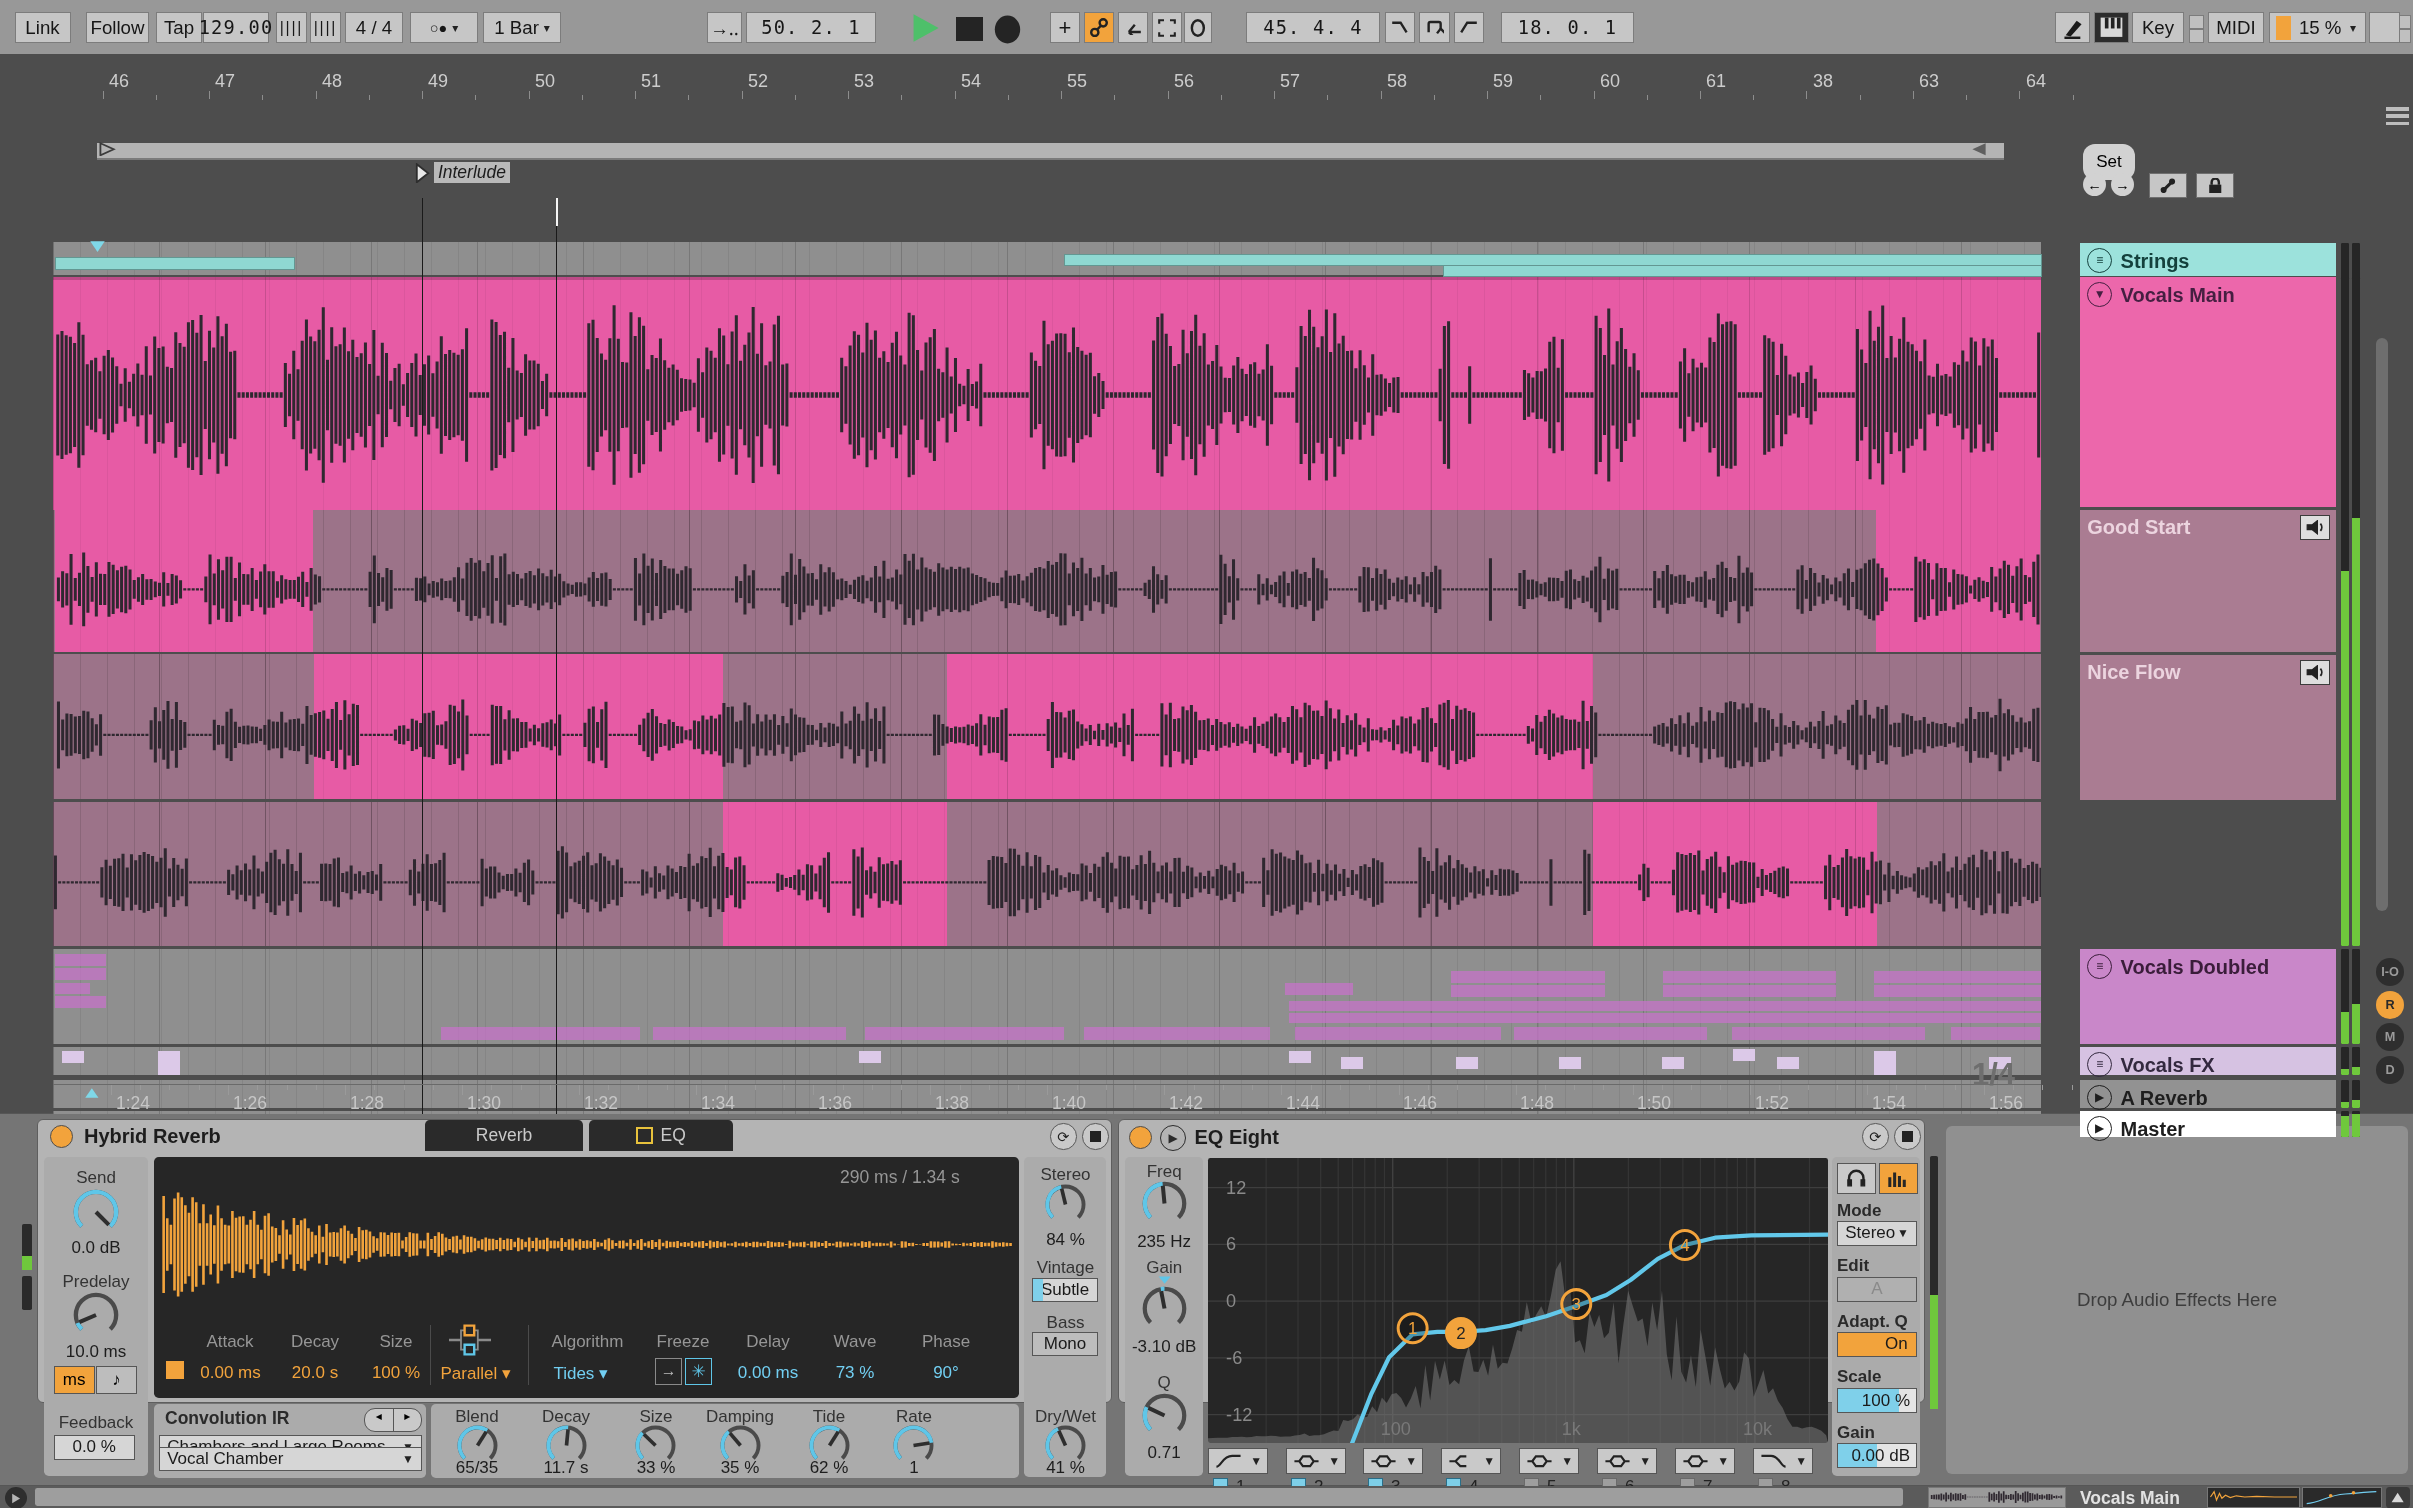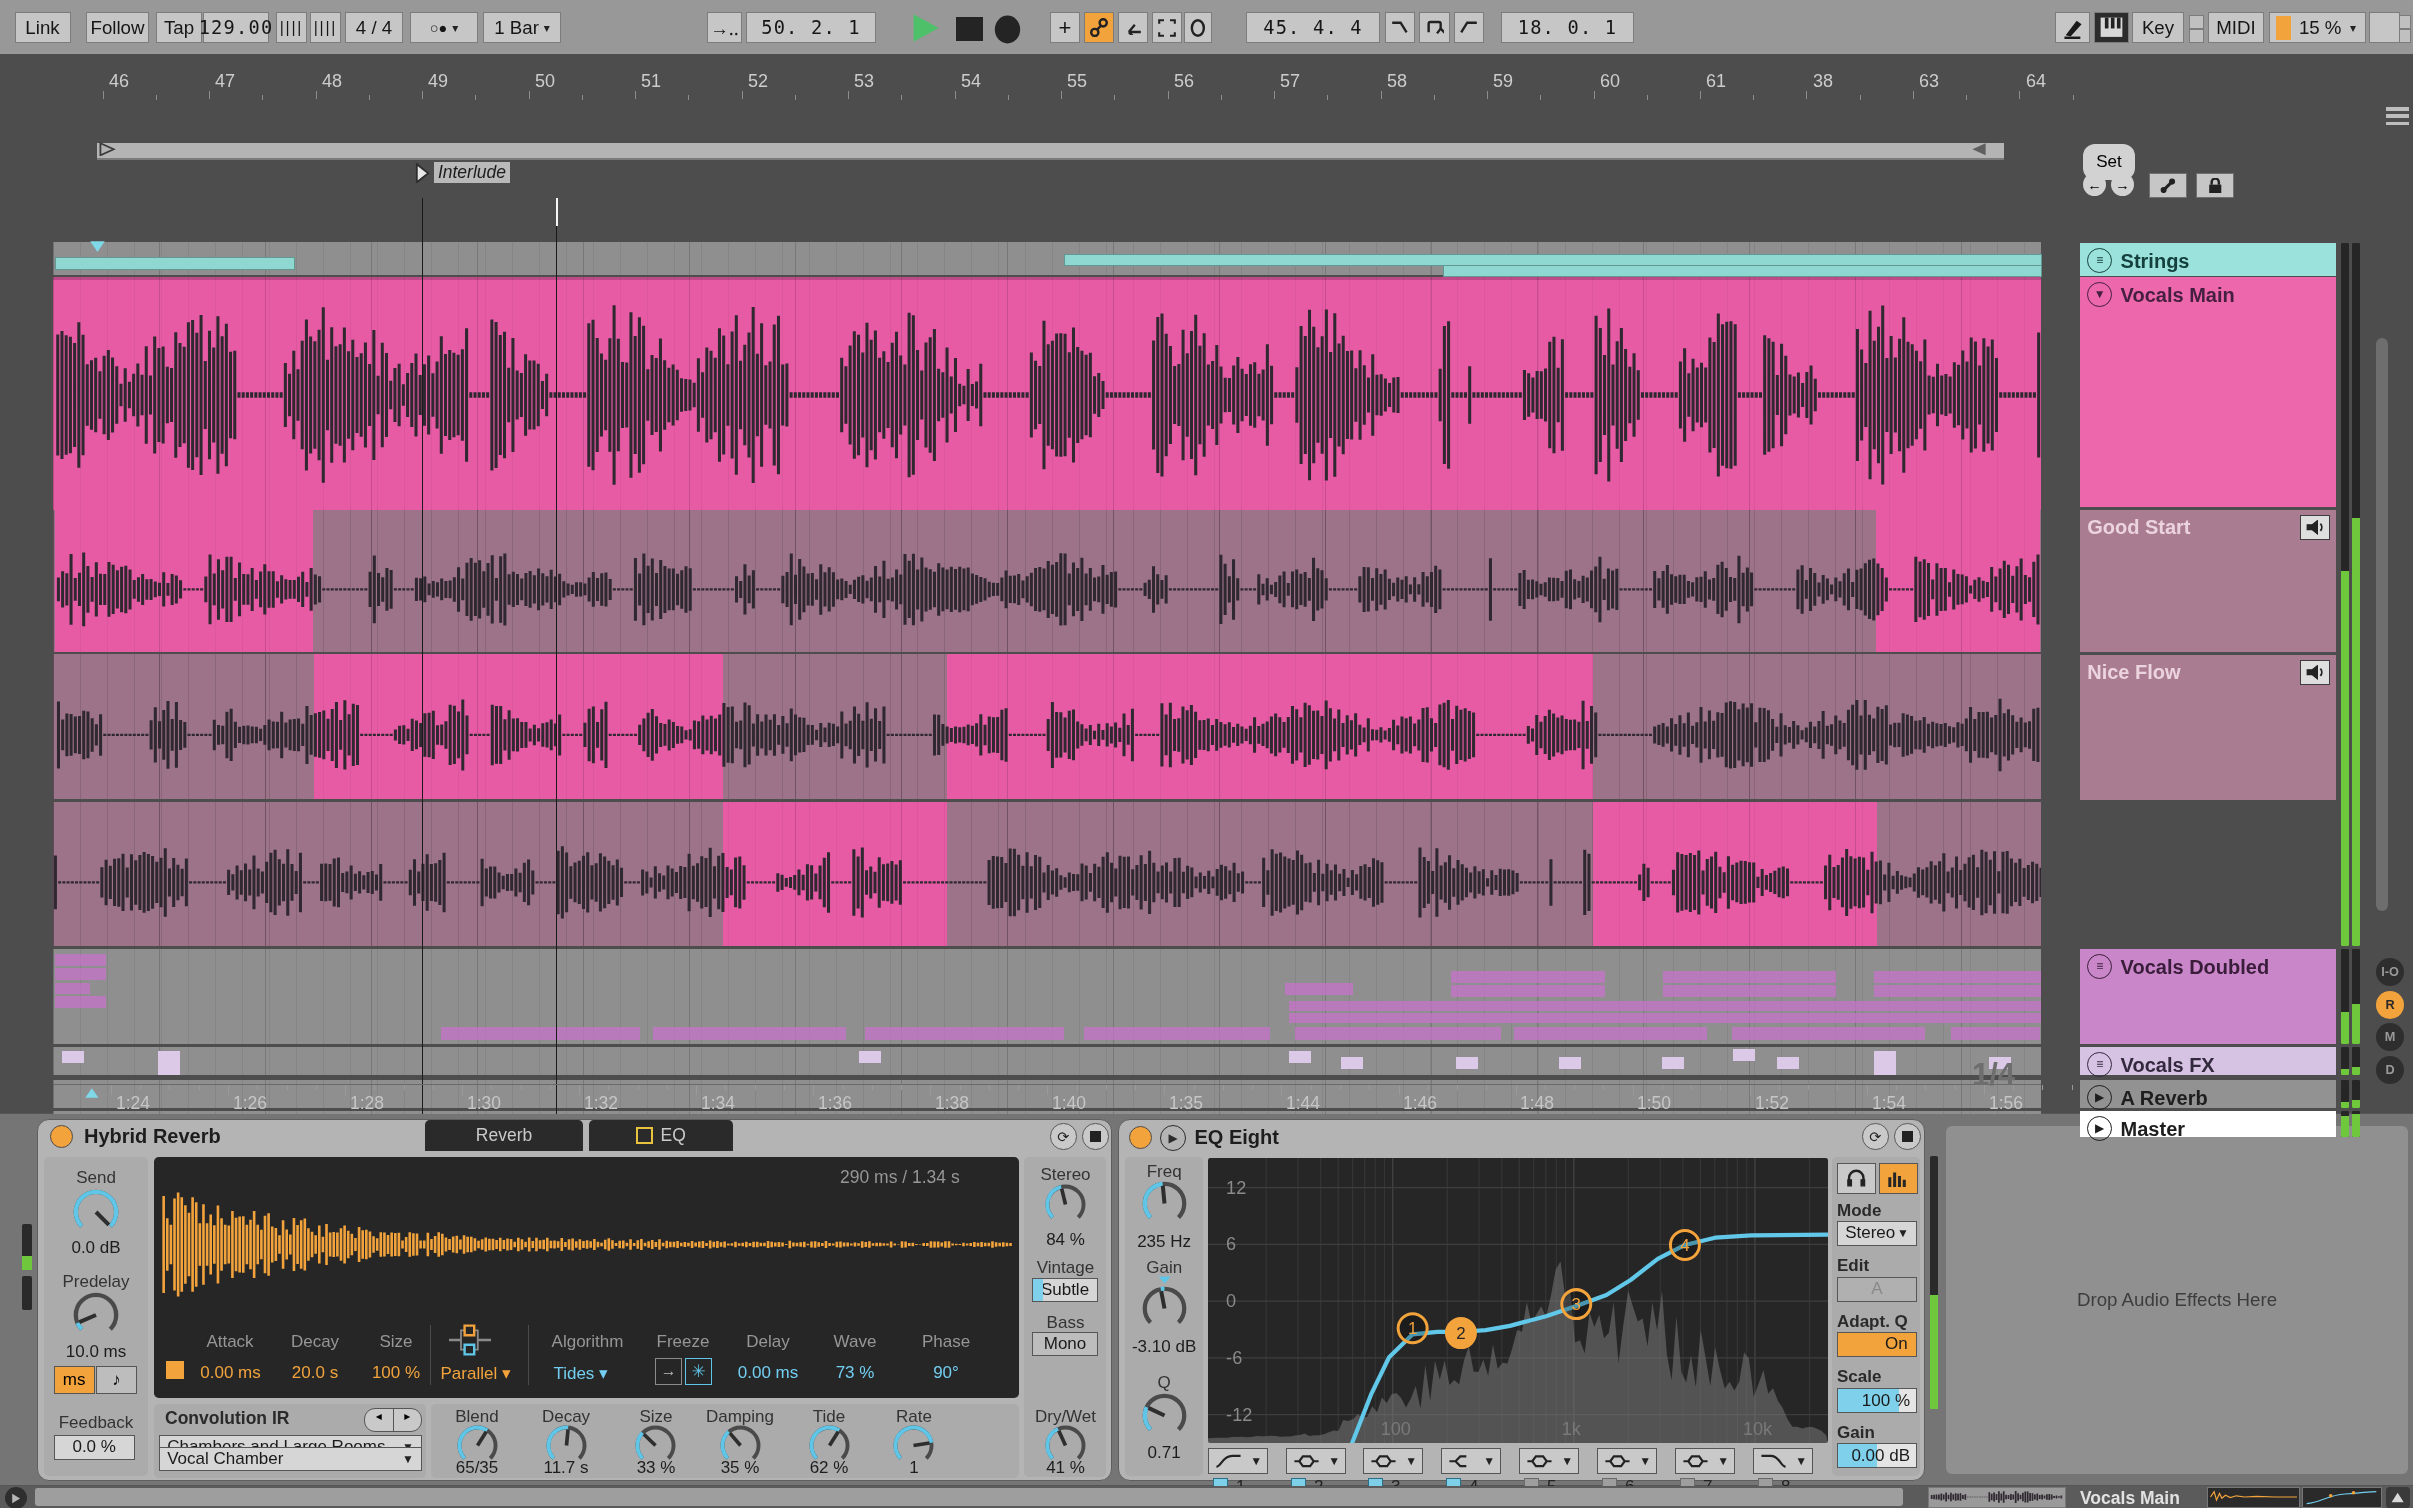--- a/index.html
+++ b/index.html
@@ -40,21 +40,21 @@
   .meterbar{position:absolute;width:7.8px;background:#262626;border-radius:1.2px;overflow:hidden;}
   .meterfill{position:absolute;bottom:0;left:0;right:0;background:#6fc83c;}
   .circbtn{position:absolute;left:2376px;width:28px;height:28px;border-radius:50%;background:#2e2e2e;color:#9a9a9a;
            font-size:12.7px;font-weight:bold;display:flex;align-items:center;justify-content:center;}
   .playline{position:absolute;top:144px;width:1.2px;height:938px;background:#1a1a1a;}
   
   .timelabel{position:absolute;top:8.4px;font-size:17.5px;color:#c6c6c6;}
   .timetick{position:absolute;top:0;width:1.2px;height:7.2px;background:#9a9a9a;}
   
   #dock{position:absolute;left:0;top:1114px;width:2413px;height:371px;background:#757575;}
-  .device{position:absolute;top:4.8px;height:362px;background:#b4b4b4;border-radius:12px;border:0.6px solid #5e5e5e;box-sizing:border-box;}
+  .device{position:absolute;top:4.8px;height:284px;background:#b4b4b4;border-radius:6px;border:0.6px solid #5e5e5e;box-sizing:border-box;}
   .devtitle{font-size:20px;font-weight:bold;color:#1d1d1d;}
   .led{width:23px;height:23px;border-radius:50%;background:#f2a33c;border:1.8px solid #4d4d4d;box-sizing:border-box;}
   .dtab{position:absolute;top:0;height:31px;background:#2a2a2a;color:#c9c9c9;font-size:17.5px;
         display:flex;align-items:center;justify-content:center;gap:7.2px;border-radius:4.8px 4.8px 0 0;}
   .titlecirc{position:absolute;width:26.5px;height:26.5px;border-radius:50%;background:#c9c9c9;border:1.2px solid #585858;
              display:flex;align-items:center;justify-content:center;font-size:14.5px;color:#222;box-sizing:border-box;}
   .darkpane{position:absolute;background:#262626;border-radius:4.8px;}
   .dklabel{position:absolute;font-size:17px;color:#969696;}
   .divider{position:absolute;width:1.2px;background:#4b4b4b;}
   .plabel{position:absolute;font-size:17px;color:#333;text-align:center;}
@@ -421,21 +421,21 @@
         <div class="timelabel" style="left: 882px;">1:38</div>
         <div class="timetick" style="left: 907px; height: 4.8px;"></div>
         <div class="timetick" style="left: 936px; height: 4.8px;"></div>
         <div class="timetick" style="left: 965px; height: 4.8px;"></div>
         <div class="timetick" style="left: 994px; height: 9.7px;"></div>
         <div class="timelabel" style="left: 999px;">1:40</div>
         <div class="timetick" style="left: 1024px; height: 4.8px;"></div>
         <div class="timetick" style="left: 1053px; height: 4.8px;"></div>
         <div class="timetick" style="left: 1082px; height: 4.8px;"></div>
         <div class="timetick" style="left: 1111px; height: 9.7px;"></div>
-        <div class="timelabel" style="left: 1116px;">1:35</div>
+        <div class="timelabel" style="left: 1116px;">1:42</div>
         <div class="timetick" style="left: 1141px; height: 4.8px;"></div>
         <div class="timetick" style="left: 1170px; height: 4.8px;"></div>
         <div class="timetick" style="left: 1199px; height: 4.8px;"></div>
         <div class="timetick" style="left: 1228px; height: 9.7px;"></div>
         <div class="timelabel" style="left: 1233px;">1:44</div>
         <div class="timetick" style="left: 1258px; height: 4.8px;"></div>
         <div class="timetick" style="left: 1287px; height: 4.8px;"></div>
         <div class="timetick" style="left: 1316px; height: 4.8px;"></div>
         <div class="timetick" style="left: 1346px; height: 9.7px;"></div>
         <div class="timelabel" style="left: 1350px;">1:46</div>

